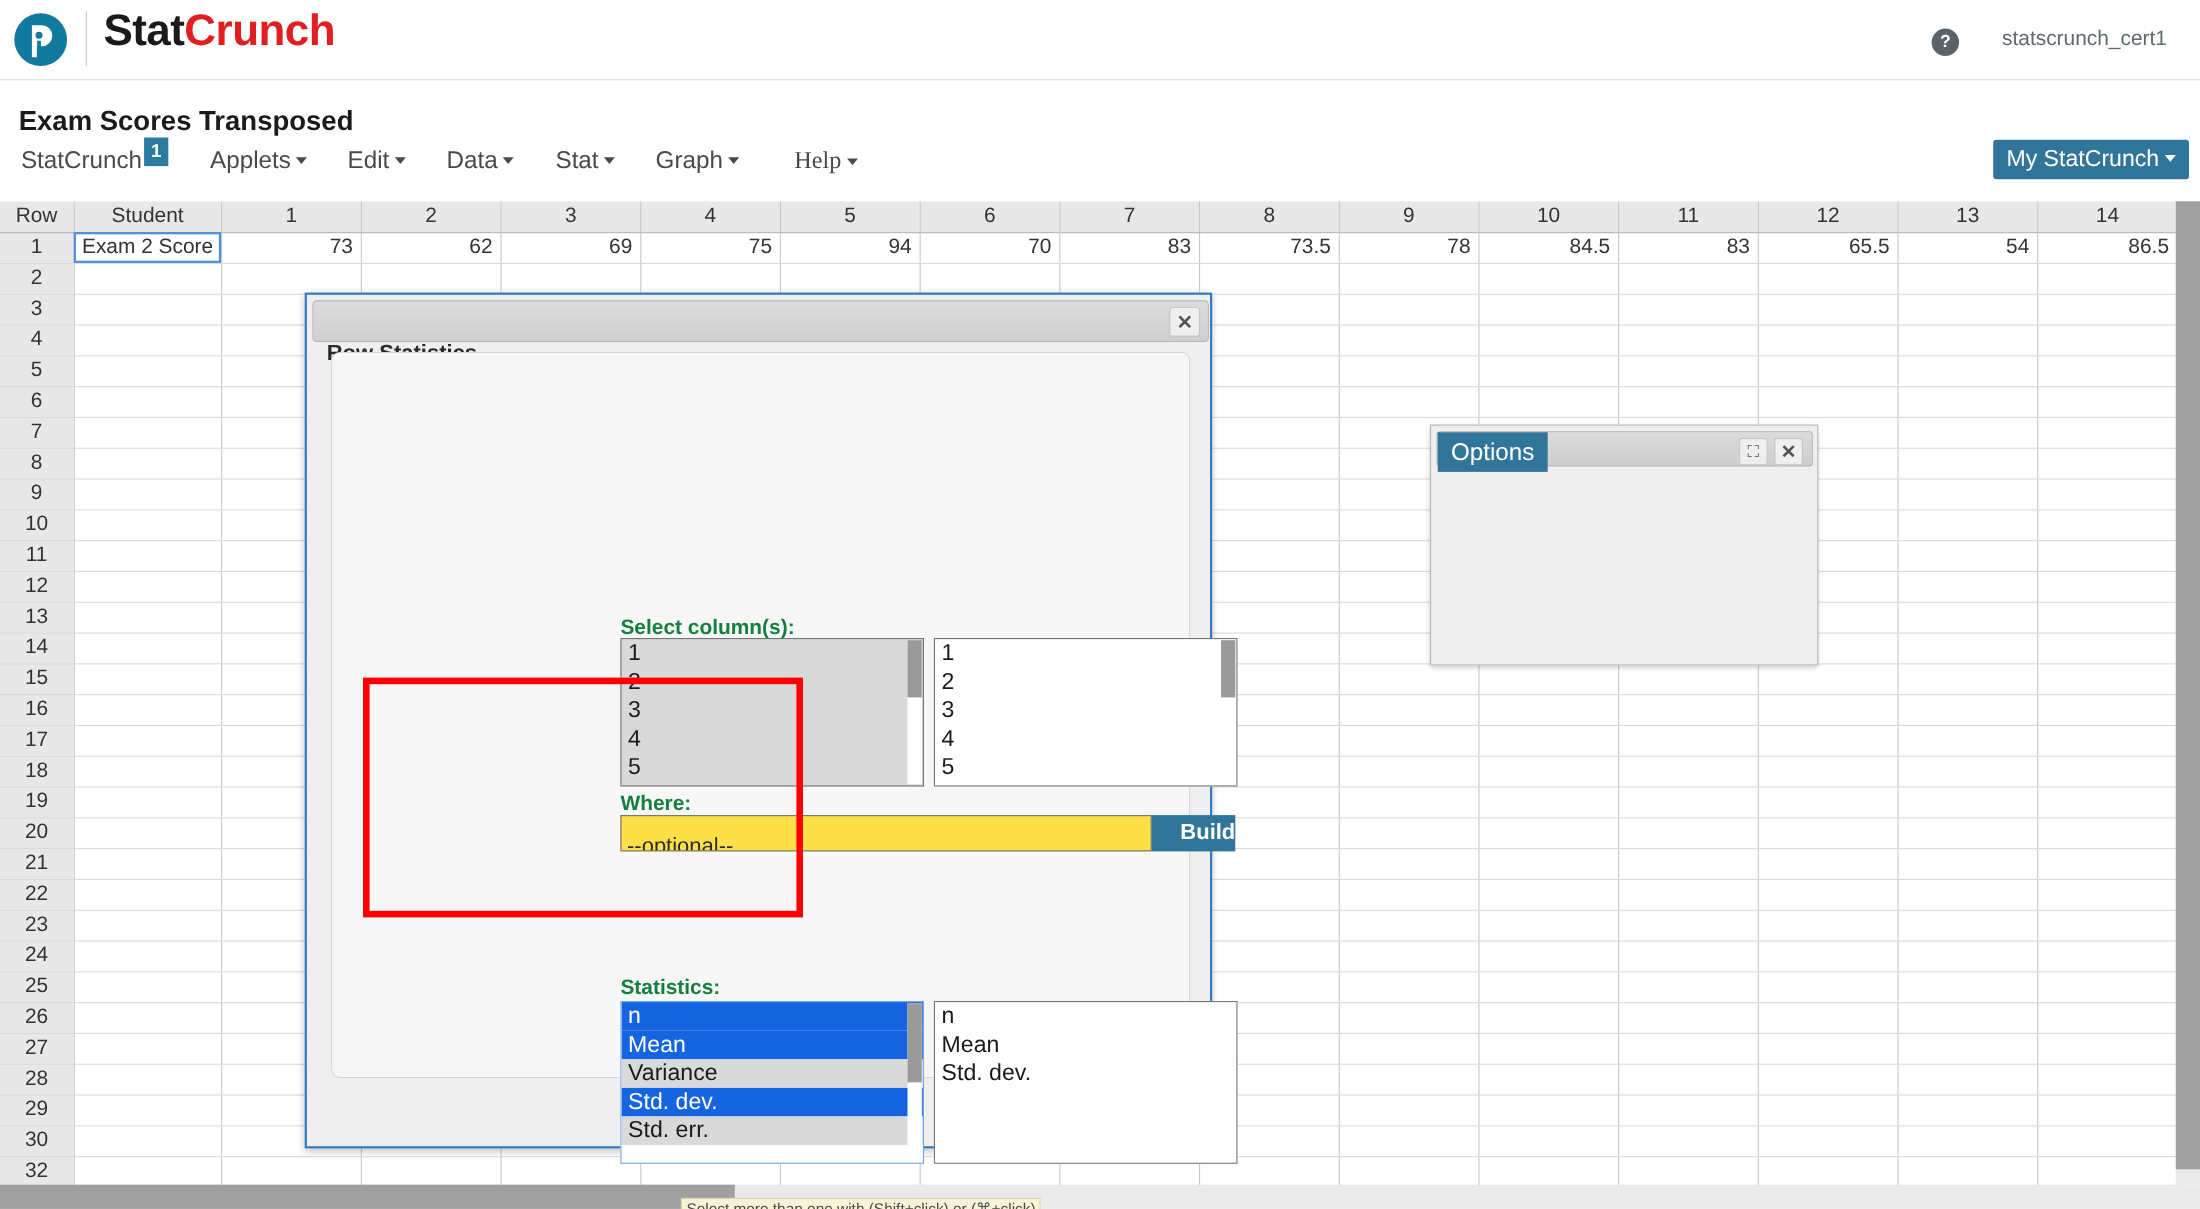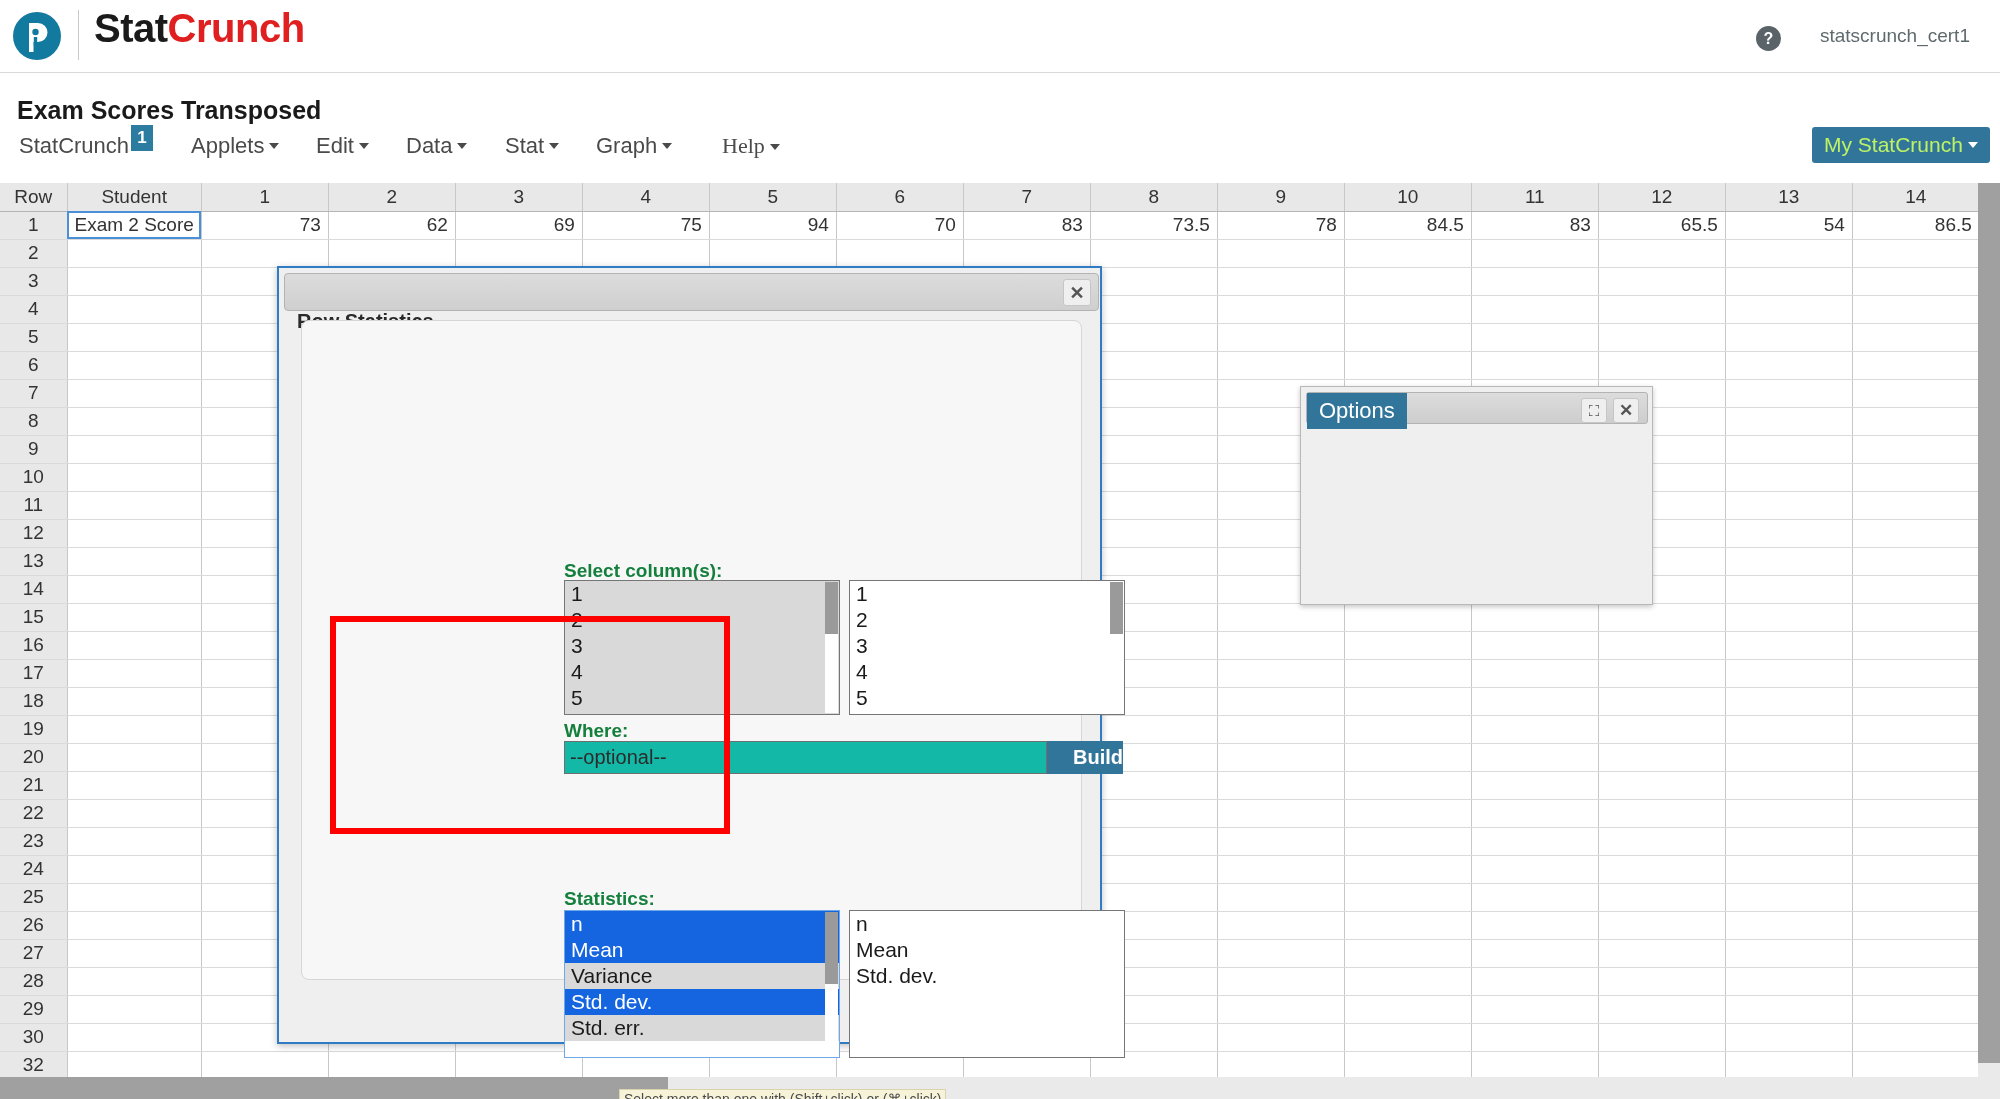--- a/index.html
+++ b/index.html
@@ -64,21 +64,21 @@
     position: relative; top: -1px;
   }
   .badge-1 {
     position: absolute; left: 131px; top: 125px;
     width: 22px; height: 26px; background: #2c7ba0; color: #fff;
     font-size: 17px; font-weight: bold; text-align: center; line-height: 26px;
   }
   .mystatcrunch {
     position: absolute; left: 1812px; top: 127px;
     height: 36px; padding: 0 12px;
-    background: #31769a; color: #bef264;
+    background: #31769a; color: #ffffff;
     font-size: 21px; line-height: 36px; white-space: nowrap;
     border-radius: 3px; cursor: pointer;
   }
   .mystatcrunch .caret { border-top-color: #ffffff; }
 
   
   .sheet {
     position: absolute; left: 0; top: 183px; width: 2000px; height: 916px;
     background: #ffffff; overflow: hidden;
   }
@@ -171,22 +171,22 @@
   .lb-scrollbar {
     position: absolute; right: 1px; top: 1px; width: 13px; bottom: 1px;
     background: #ffffff;
   }
   .lb-thumb {
     position: absolute; right: 1px; width: 13px; background: #9a9a9a;
   }
 
   .where-input {
     position: absolute; left: 285px; top: 473px; width: 483px; height: 33px;
-    background: #14b8a6; border: 1px solid #6f6f6f;
-    font-size: 20px; color: #2b2b2b; padding: 0 5px; line-height: 31px;
+    background: #fde047; border: 1px solid #6f6f6f;
+    font-size: 20px; color: #2b2b2b; padding: 12px 5px; line-height: 31px;
     white-space: nowrap; overflow: hidden;
   }
   .build-btn {
     position: absolute; left: 768px; top: 473px; width: 76px; height: 33px;
     background: #31769a; color: #ffffff; font-size: 20px; font-weight: bold;
     text-align: right; line-height: 33px; cursor: pointer;
   }
 
   .red-highlight {
     position: absolute; left: 330px; top: 616px;

